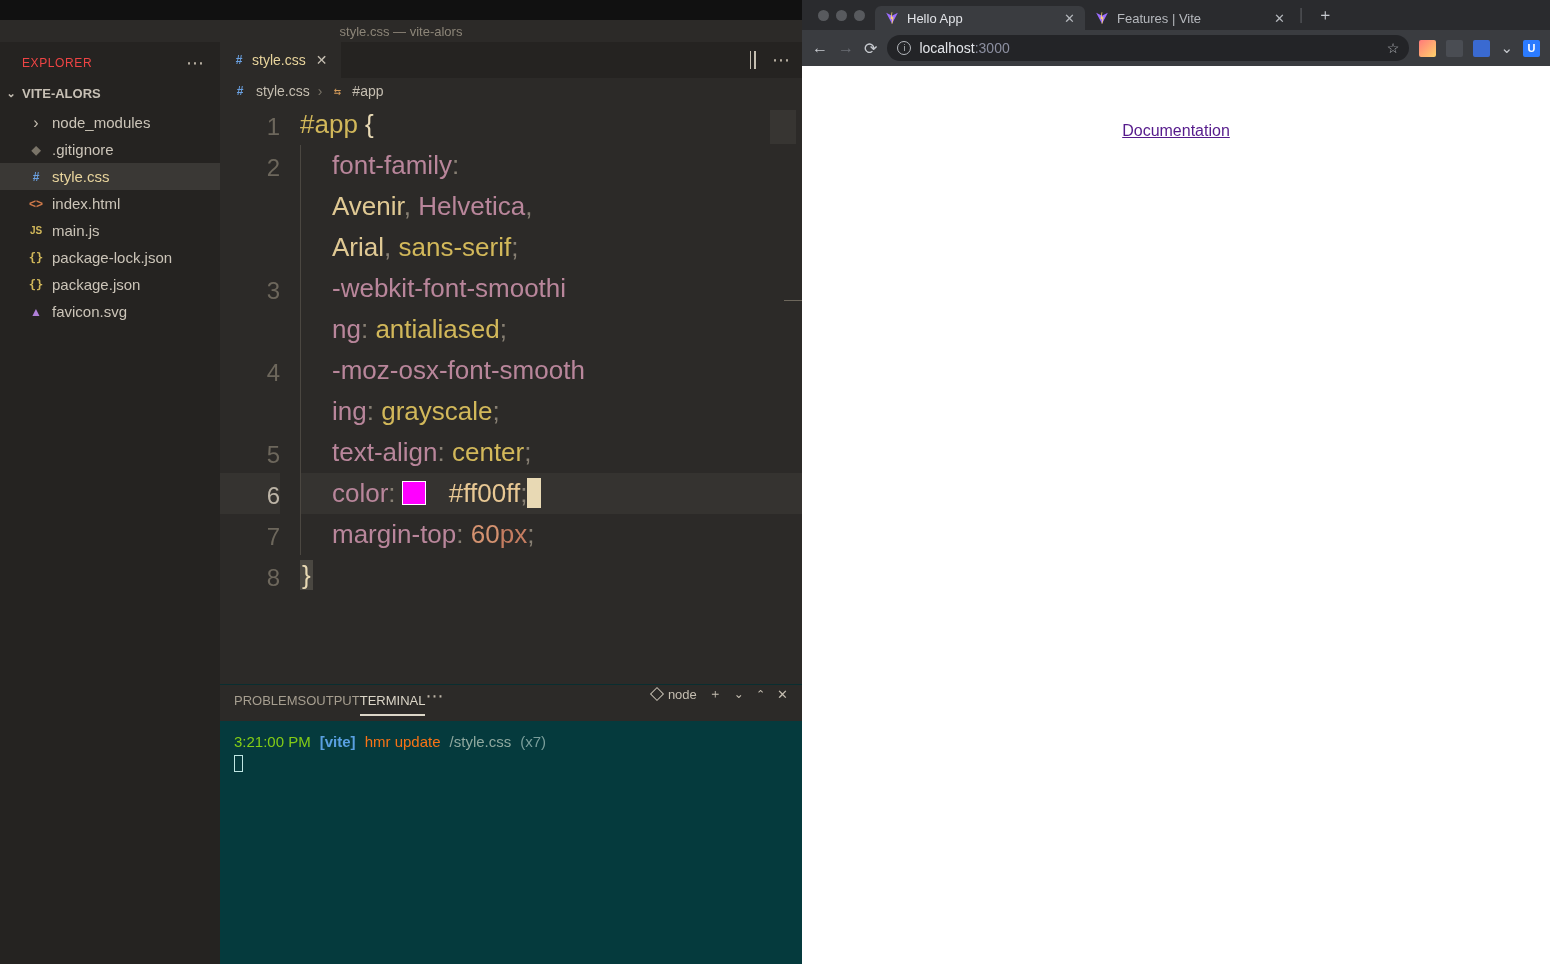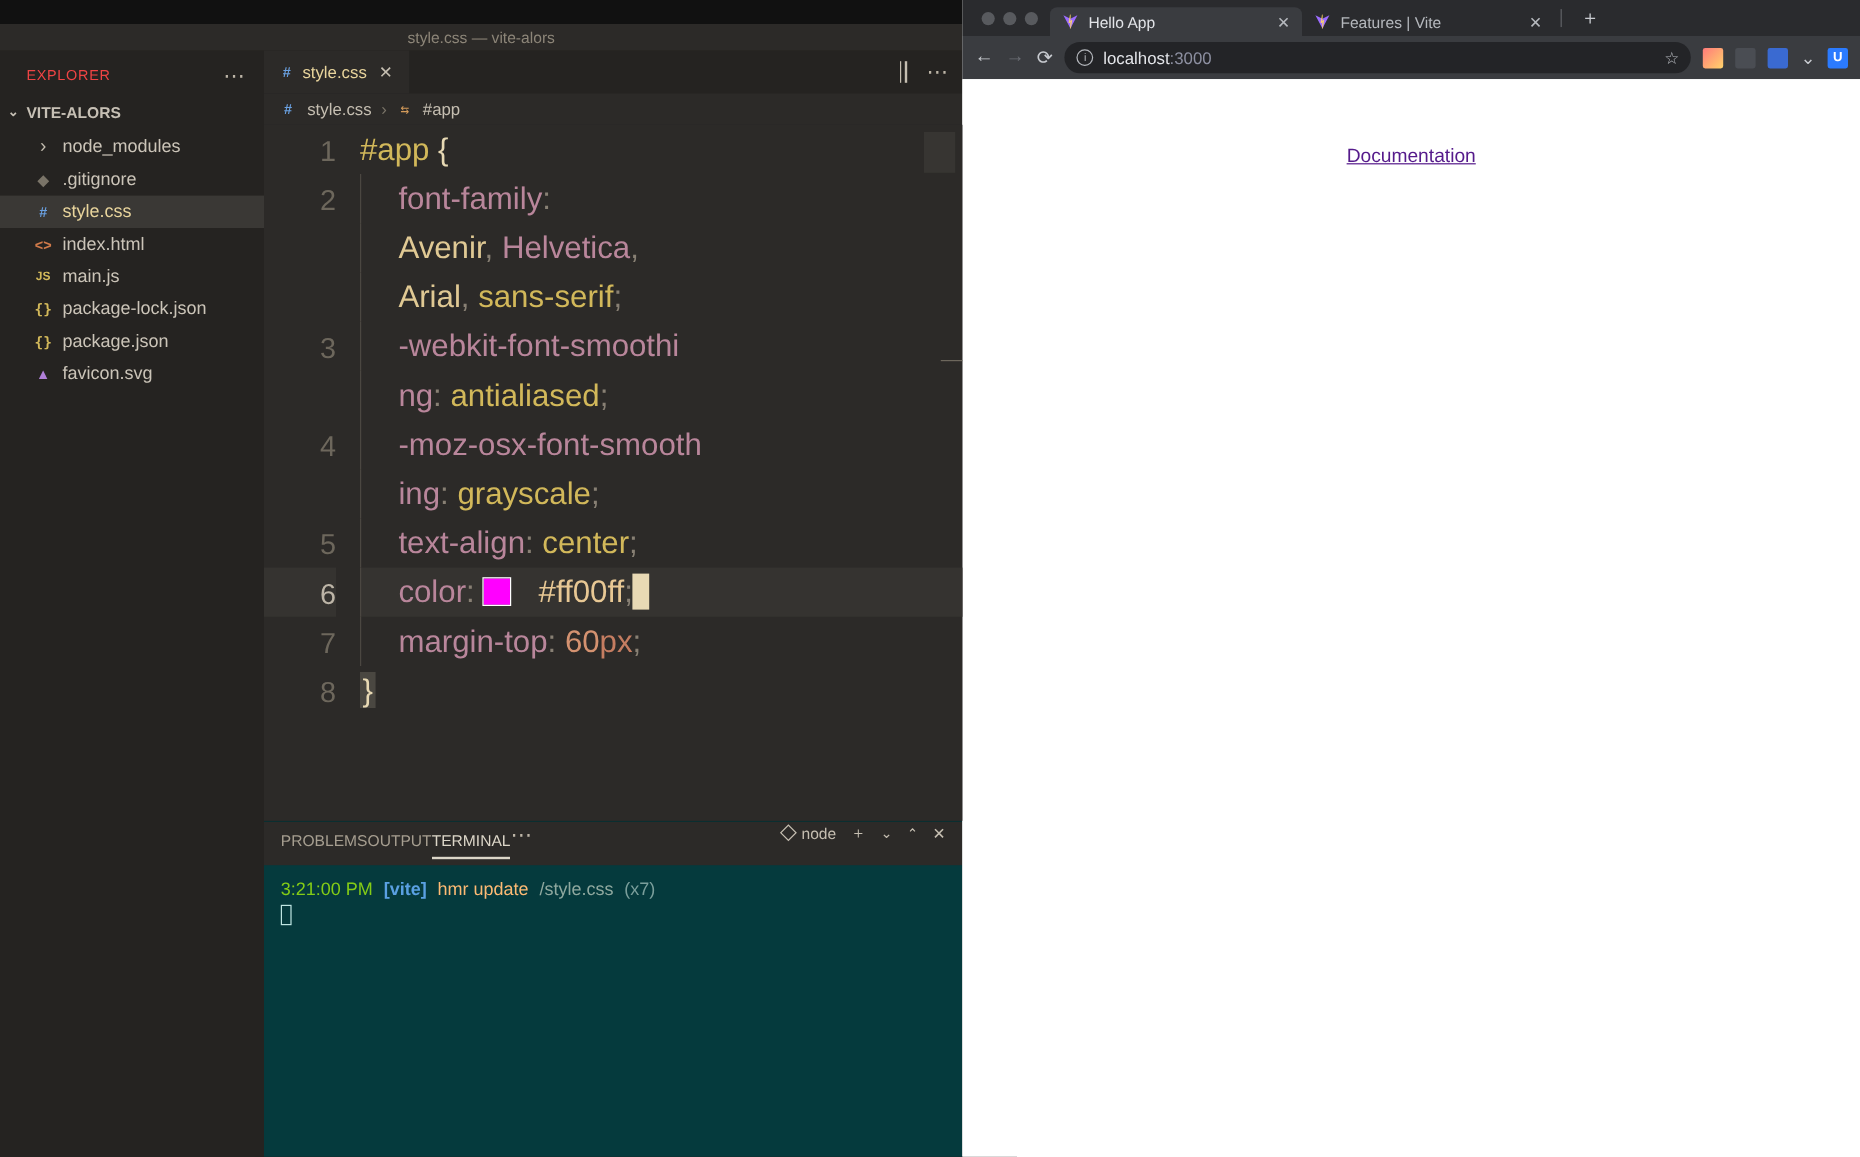--- a/index.html
+++ b/index.html
@@ -76,21 +76,21 @@
 .panel { height: 300px; background: #053a3d; color: #bfe6e3; display: flex; flex-direction: column; border-top: 1px solid #0a2e30; }
 .panel-tabs { display: flex; align-items: flex-start; height: 36px; padding: 0 14px; background: #2c2a28; color: #a69e90; font-size: 13px; }
 .ptab { cursor: pointer; padding: 8px 0 6px; }
 .ptab.active { color: #dcd6c8; border-bottom: 2px solid #dcd6c8; }
 .panel-right { margin-left: auto; display: flex; align-items: center; gap: 12px; color: #c5beb1; }
 .node-badge { display: flex; align-items: center; gap: 6px; font-size: 13px; color: #c5beb1; }
 .node-badge .hex { width: 10px; height: 10px; transform: rotate(45deg); border: 1px solid #c5beb1; }
 .term { flex: 1; padding: 10px 14px; font-family: ui-monospace, Menlo, Consolas, monospace; font-size: 15px; line-height: 1.4; color: #cfeeeb; }
 .t-gray  { color: #84cc16; }
 .t-blue  { color: #5aa0e2; font-weight: 600; }
-.t-green { color: #fdba74; text-align: right; }
+.t-green { color: #f97316; text-align: right; }
 .t-path  { color: #8fa89f; }
 .t-paren { color: #7a9e9b; }
 .t-cursor{ display: inline-block; width: 9px; height: 17px; border: 1px solid #bfe6e3; vertical-align: middle; }
 
 
 .browser { flex: 1; height: 100%; display: flex; flex-direction: column; background: #fff; }
 .br-tabs { height: 30px; background: #2a2b2e; display: flex; align-items: center; padding-left: 6px; }
 .traffic { display: flex; gap: 7px; padding: 0 10px; }
 .traffic span { width: 11px; height: 11px; border-radius: 50%; background: #585a5e; }
 .br-tab { display: flex; align-items: center; gap: 8px; height: 24px; margin-top: 6px; padding: 0 10px; background: #3a3c40; border-radius: 6px 6px 0 0; color: #e2e4e8; font-size: 13px; width: 210px; }

